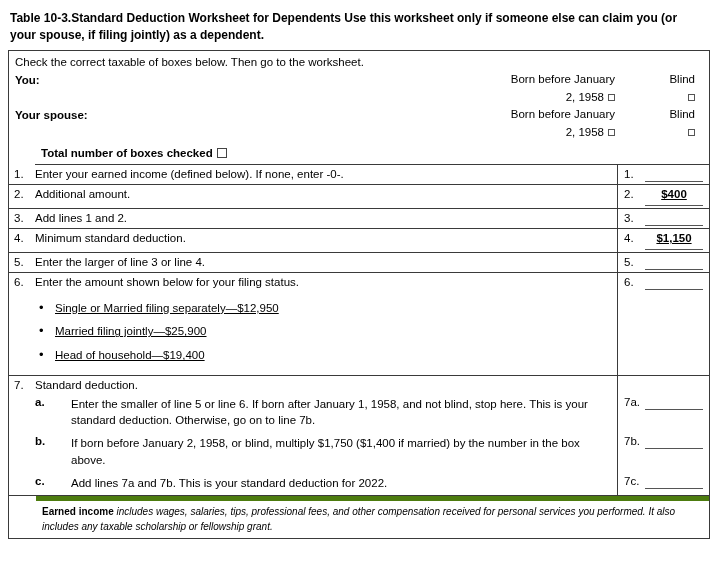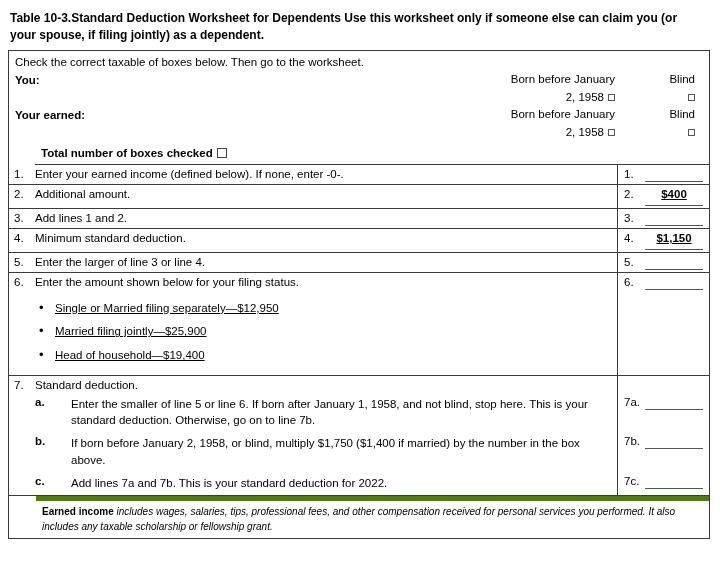--- a/index.html
+++ b/index.html
@@ -226,21 +226,21 @@
         <div class="cb-label"></div>
         <div class="cb-col1">
           <span>2, 1958</span><span class="box"></span>
         </div>
         <div class="cb-col2">
           <span class="box"></span>
         </div>
       </div>
 
       <div class="cb-row">
-        <div class="cb-label">Your earned:</div>
+        <div class="cb-label">Your spouse:</div>
         <div class="cb-col1">
           <span>Born before January</span>
         </div>
         <div class="cb-col2">
           <span>Blind</span>
         </div>
       </div>
       <div class="cb-row">
         <div class="cb-label"></div>
         <div class="cb-col1">

